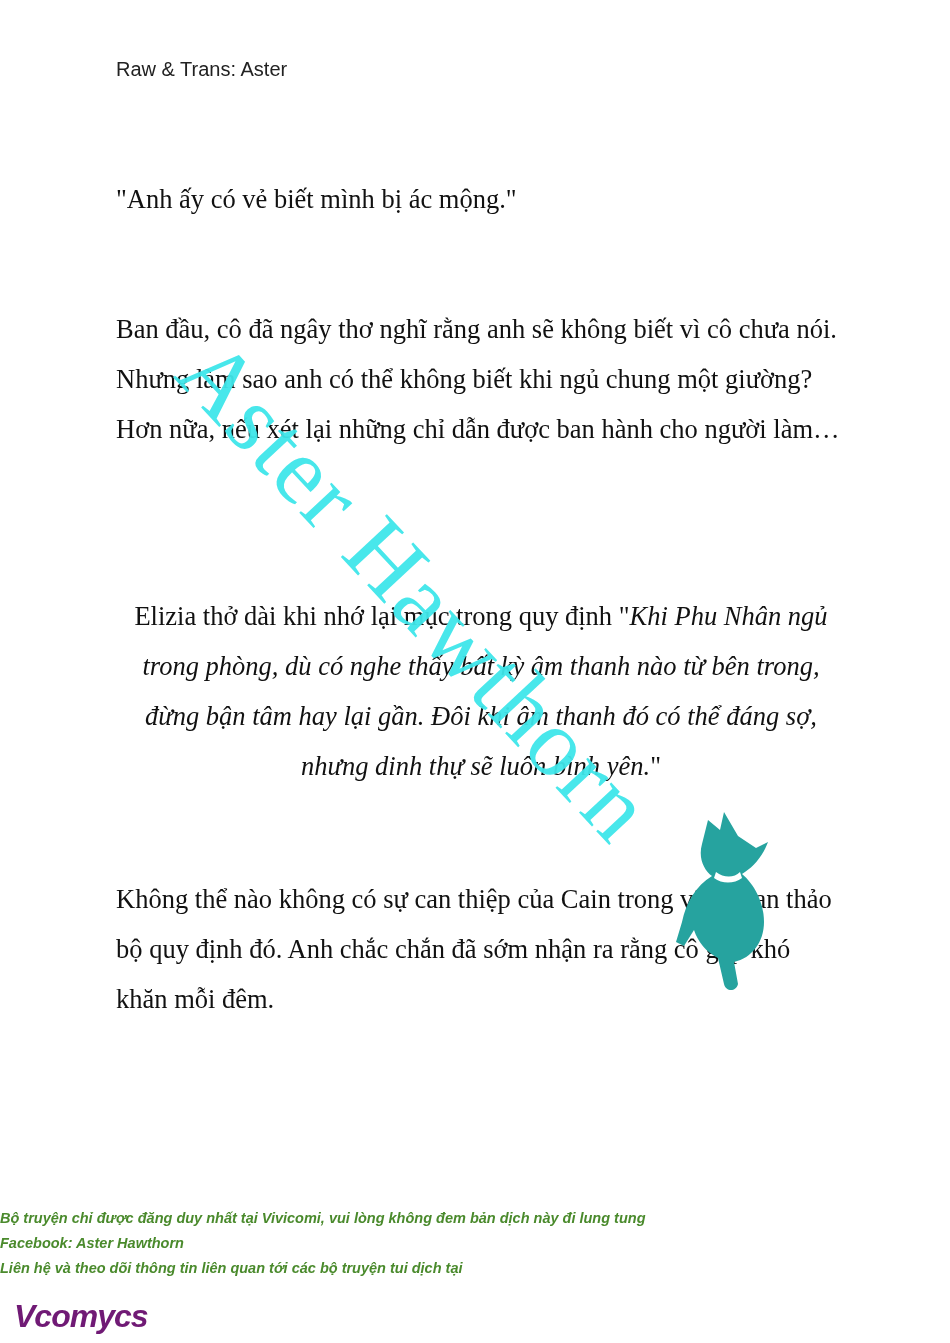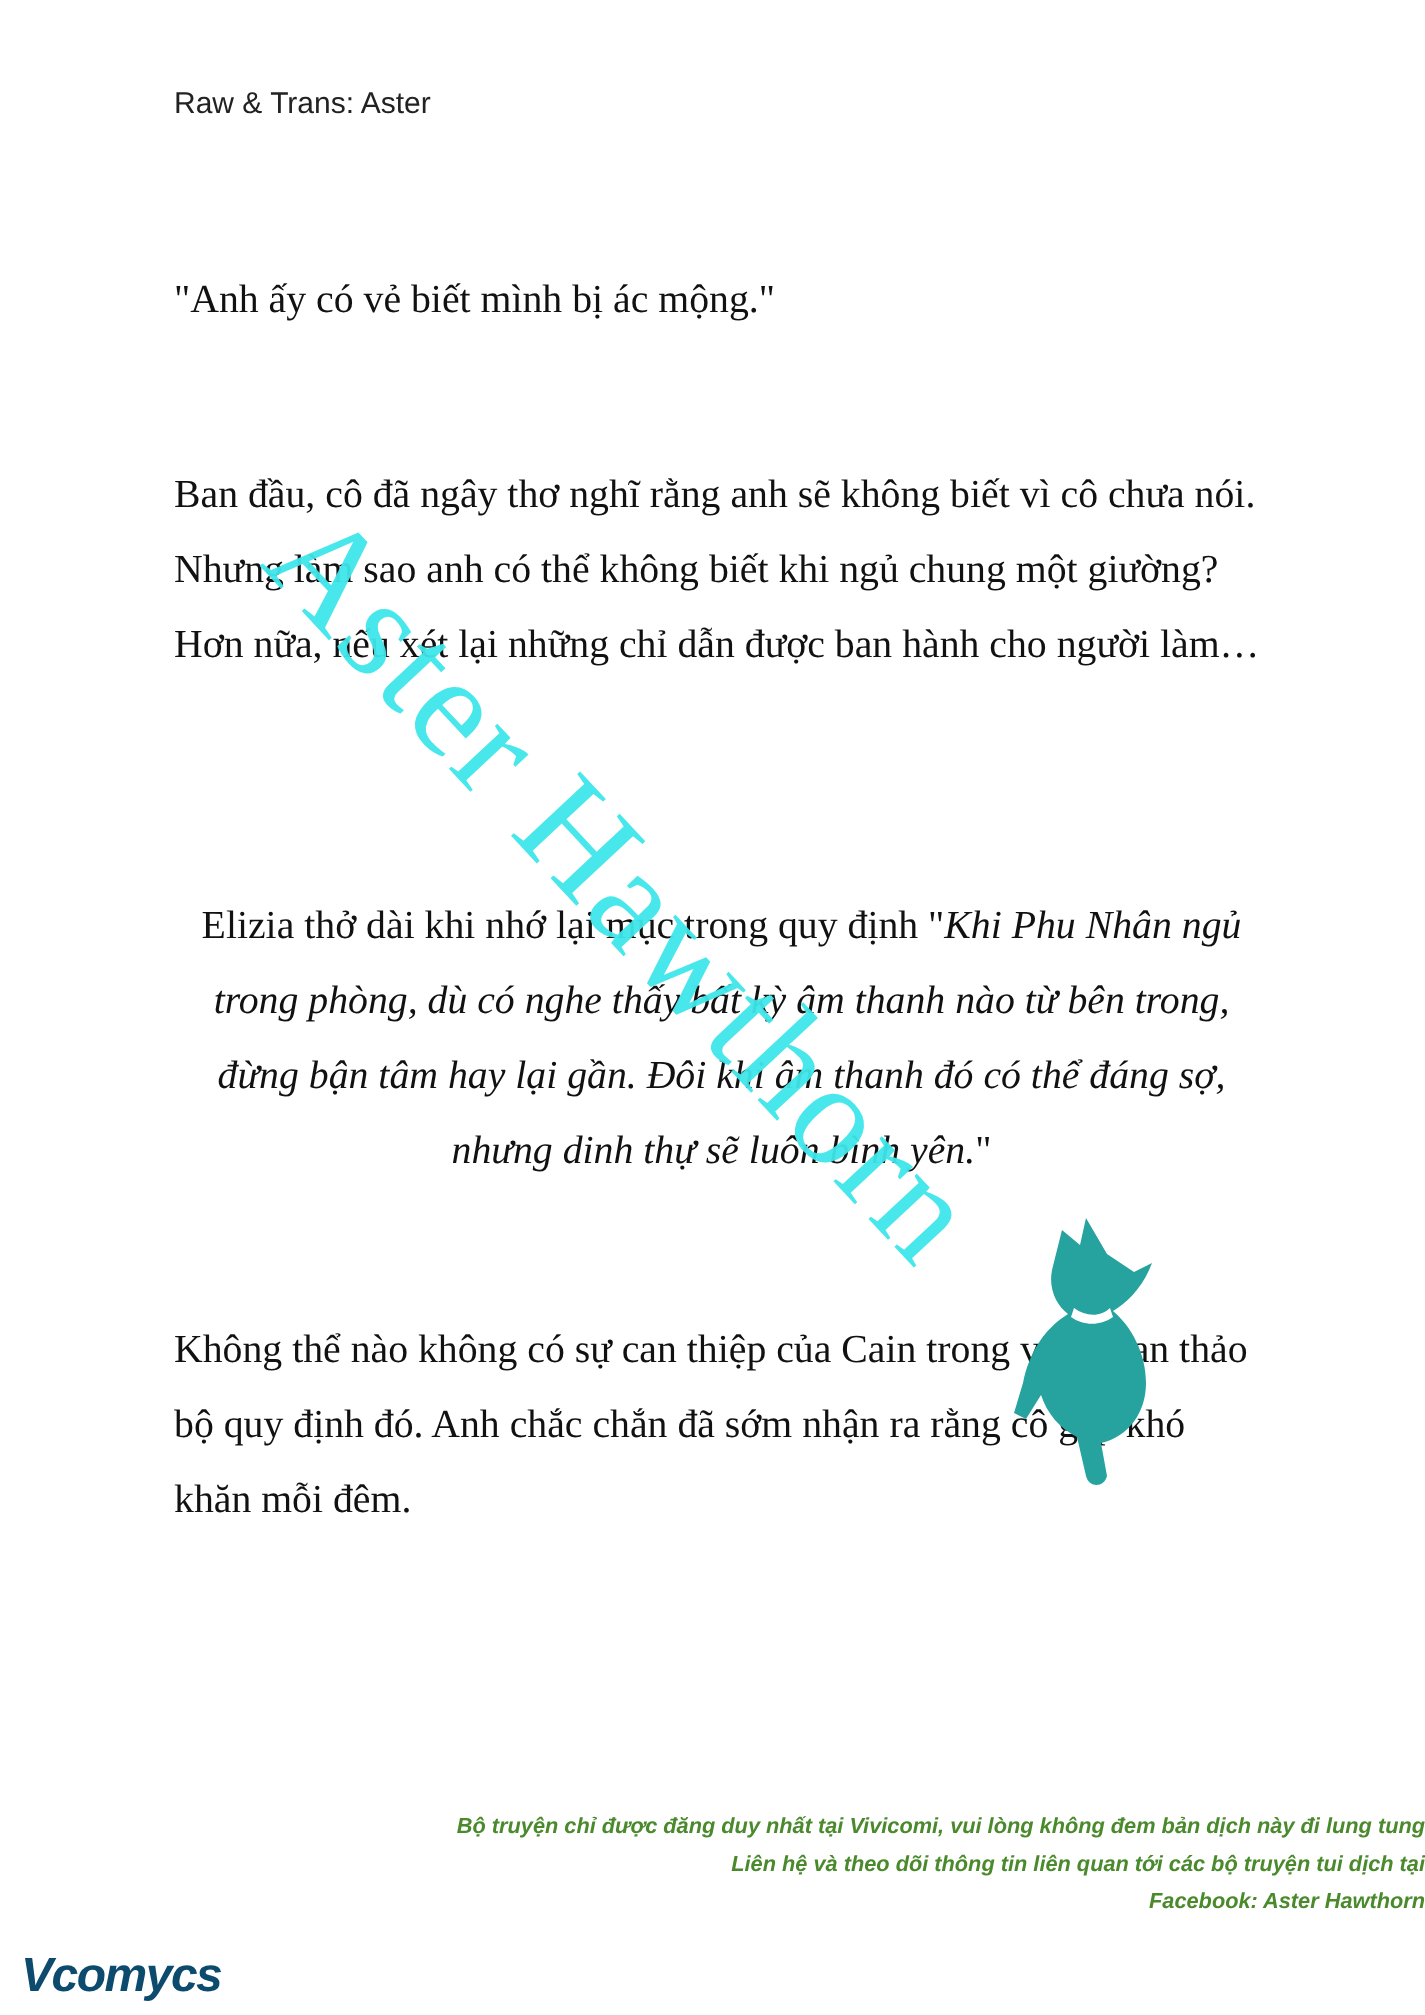--- a/index.html
+++ b/index.html
@@ -26,45 +26,45 @@
       font-family: "Liberation Serif", serif; font-size: 96px;
       color: #3fe6ea; opacity: 0.95; white-space: nowrap;
       transform: rotate(47deg); transform-origin: center center;
       pointer-events: none; letter-spacing: 2px;
     }
     .cat {
       position: absolute; left: 672px; top: 812px; width: 110px; height: 180px;
     }
     .footer {
       position: absolute; left: 0; width: 950px; top: 1206px;
-      text-align: right; font-family: "Liberation Sans", sans-serif;
+      text-align: left; font-family: "Liberation Sans", sans-serif;
       font-style: italic; font-weight: bold; font-size: 14.5px; color: #4a8a2c;
       line-height: 25px;
     }
     .logo {
       position: absolute; left: 14px; top: 1298px;
       font-family: "Liberation Sans", sans-serif; font-style: italic; font-weight: bold;
-      font-size: 32px; color: #0c4a6e; letter-spacing: -1px;
+      font-size: 32px; color: #701a75; letter-spacing: -1px;
     }
   </style>
 </head>
 <body>
 
 <div class="header">Raw &amp; Trans: Aster</div>
 
 <p class="para" id="p0">"Anh ấy có vẻ biết mình bị ác mộng."</p>
 <p class="para" id="p1">Ban đầu, cô đã ngây thơ nghĩ rằng anh sẽ không biết vì cô chưa nói. Nhưng làm sao anh có thể không biết khi ngủ chung một giường? Hơn nữa, nếu xét lại những chỉ dẫn được ban hành cho người làm…</p>
 <p class="para" id="p2"><span>Elizia thở dài khi nhớ lại mục trong quy định "</span><span class="it">Khi Phu Nhân ngủ trong phòng, dù có nghe thấy bất kỳ âm thanh nào từ bên trong, đừng bận tâm hay lại gần. Đôi khi âm thanh đó có thể đáng sợ, nhưng dinh thự sẽ luôn bình yên.</span><span>"</span></p>
 <p class="para" id="p3">Không thể nào không có sự can thiệp của Cain trong việc soạn thảo bộ quy định đó. Anh chắc chắn đã sớm nhận ra rằng cô gặp khó khăn mỗi đêm.</p>
 
 <div class="watermark">Aster Hawthorn</div>
 
 <svg class="cat" viewBox="0 0 110 180">
   <path fill="#26a39f" d="M52 0 L48 18 L36 8 L30 32 C26 46 32 58 40 64 C24 74 14 90 10 110 L4 130 L12 134 L22 118 C26 130 34 140 46 146 L52 172 C54 180 64 180 66 172 L62 150 C80 146 92 130 92 110 C92 90 82 72 70 62 C80 56 90 46 96 30 L84 36 L66 24 Z M44 60 C52 66 62 66 68 60 L70 66 C62 72 50 72 42 66 Z"></path>
 </svg>
 
 <div class="footer">
   <div>Bộ truyện chỉ được đăng duy nhất tại Vivicomi, vui lòng không đem bản dịch này đi lung tung</div>
+  <div>Facebook: Aster Hawthorn</div>
   <div>Liên hệ và theo dõi thông tin liên quan tới các bộ truyện tui dịch tại</div>
-  <div>Facebook: Aster Hawthorn</div>
 </div>
 
 <div class="logo">Vcomycs</div>
 
 </body></html>

